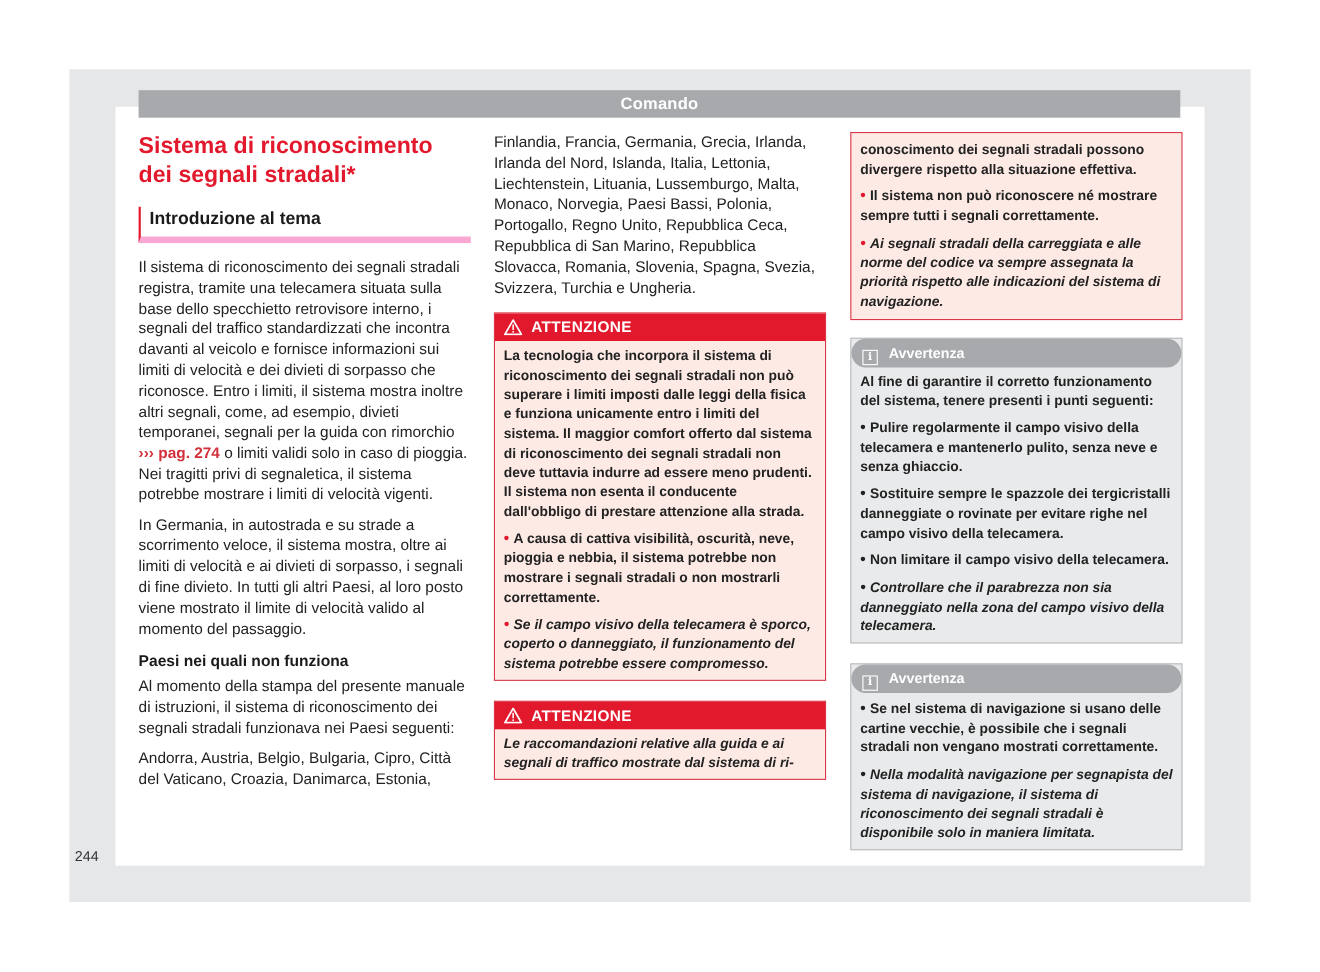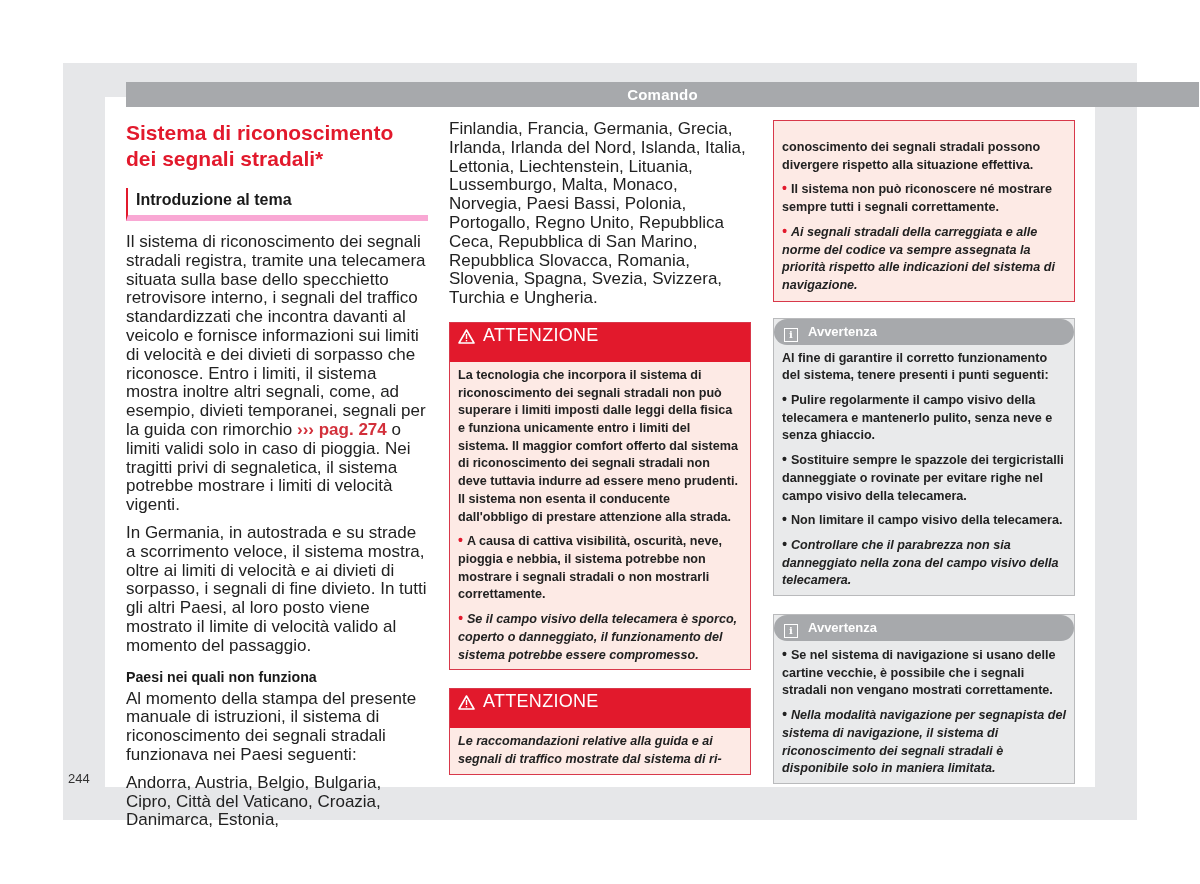--- a/index.html
+++ b/index.html
@@ -11,53 +11,53 @@
   }
   .frame {
     position: absolute; left: 63px; top: 63px; width: 1074px; height: 757px;
     background: #e6e7e9;
   }
   .page {
     position: absolute; left: 105px; top: 97px; width: 990px; height: 690px;
     background: #ffffff;
   }
   .header-bar {
-    position: absolute; left: 126px; top: 82px; width: 1073px; height: 25px;
+    position: absolute; left: 126px; top: 82px; width: 947px; height: 25px;
     background: #a7a9ac; color: #ffffff;
     font-weight: bold; font-size: 15px; line-height: 26px; text-align: center;
     letter-spacing: 0.2px;
   }
   .page-number {
     position: absolute; left: 68px; top: 771px; font-size: 13px; color: #333;
   }
   .col { position: absolute; top: 120px; width: 302px; }
   .col1 { left: 126px; }
   .col2 { left: 449px; }
   .col3 { left: 773px; }
 
-  .body-text { font-size: 17px; line-height: 18.8px; margin: 0 0 9px 0; color: #222; }
+  .body-text { font-size: 14px; line-height: 18.8px; margin: 0 0 9px 0; color: #222; }
   .main-title {
     color: #e2192c; font-weight: bold; font-size: 21px; line-height: 26px;
     margin: 0 0 16px 0;
   }
   .sub-title {
     font-weight: bold; font-size: 16px; line-height: 22px;
     border-left: 2px solid #e2192c; border-bottom: 6px solid #f9a8d4;
     padding: 1px 0 4px 8px; margin: 0 0 12px 0;
   }
   .minor-title { font-weight: bold; font-size: 14.2px; line-height: 19px; margin: 12px 0 3px 0; }
   .link-ref { color: #d2303b; font-weight: bold; }
 
   .warn-box {
     border: 1.5px solid #d8384a; background: #fdeae5;
     margin-top: 12px;
   }
   .warn-head {
-    background: #e2192c; color: #fff; font-weight: normal; font-size: 18px;
-    height: 39px; line-height: 25px; padding-left: 8px; letter-spacing: 0.3px;
+    background: #e2192c; color: #fff; font-weight: bold; font-size: 14px;
+    height: 25px; line-height: 25px; padding-left: 8px; letter-spacing: 0.3px;
   }
   .warn-head .tri { display: inline-block; margin-right: 8px; vertical-align: -3px; }
   .box-body { padding: 5px 8px 5px 8px; }
   .box-text { font-weight: bold; font-size: 12.6px; line-height: 17.7px; margin: 0 0 6px 0; color: #222; }
   .box-text:last-child { margin-bottom: 0; font-style: italic; }
   .bullet-red { color: #e2192c; font-size: 14px; margin-right: 4px; }
   .bullet-dark { color: #222; font-size: 14px; margin-right: 4px; }
 
   .note-box { border: 1.5px solid #b9babc; background: #e9eaeb; margin-top: 16px; }
   .note-head {
@@ -123,21 +123,21 @@
       </span><span>ATTENZIONE</span>
     </div>
     <div class="box-body">
       <p class="box-text">Le raccomandazioni relative alla guida e ai segnali di traffico mostrate dal sistema di ri-</p>
     </div>
   </div>
 </div>
 
 <div class="col col3">
   <div class="warn-box" style="margin-top:0">
-    <div class="box-body" style="padding-top:18px; padding-bottom:6px">
+    <div class="box-body" style="padding-top:7px; padding-bottom:6px">
       <p class="box-text">conoscimento dei segnali stradali possono divergere rispetto alla situazione effettiva.</p>
       <p class="box-text"><span class="bullet-red">•</span><span>Il sistema non può riconoscere né mostrare sempre tutti i segnali correttamente.</span></p>
       <p class="box-text"><span class="bullet-red">•</span><span>Ai segnali stradali della carreggiata e alle norme del codice va sempre assegnata la priorità rispetto alle indicazioni del sistema di navigazione.</span></p>
     </div>
   </div>
 
   <div class="note-box">
     <div class="note-head">
       <span class="info">i</span><span>Avvertenza</span>
     </div>

